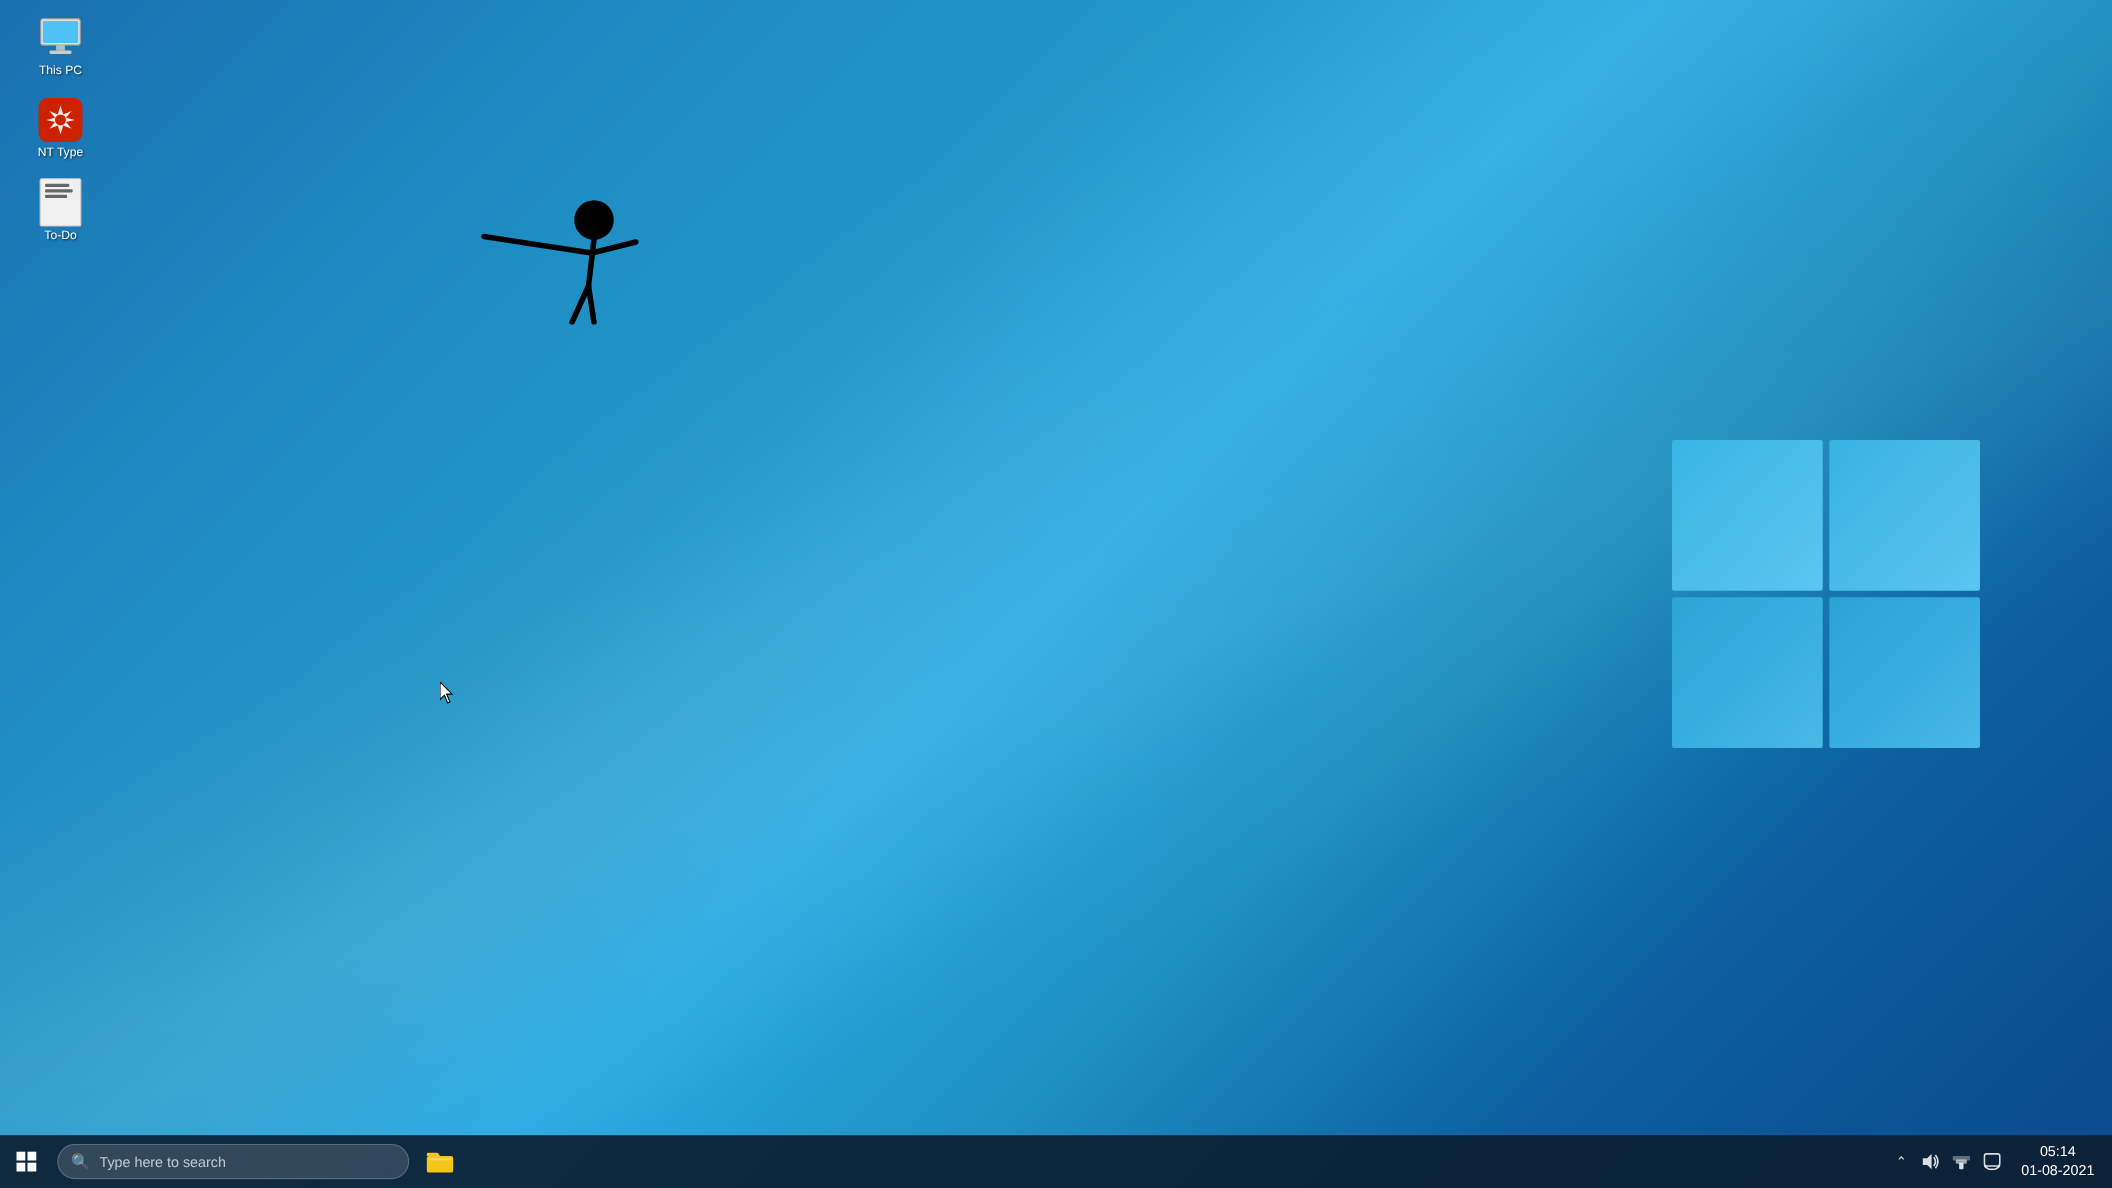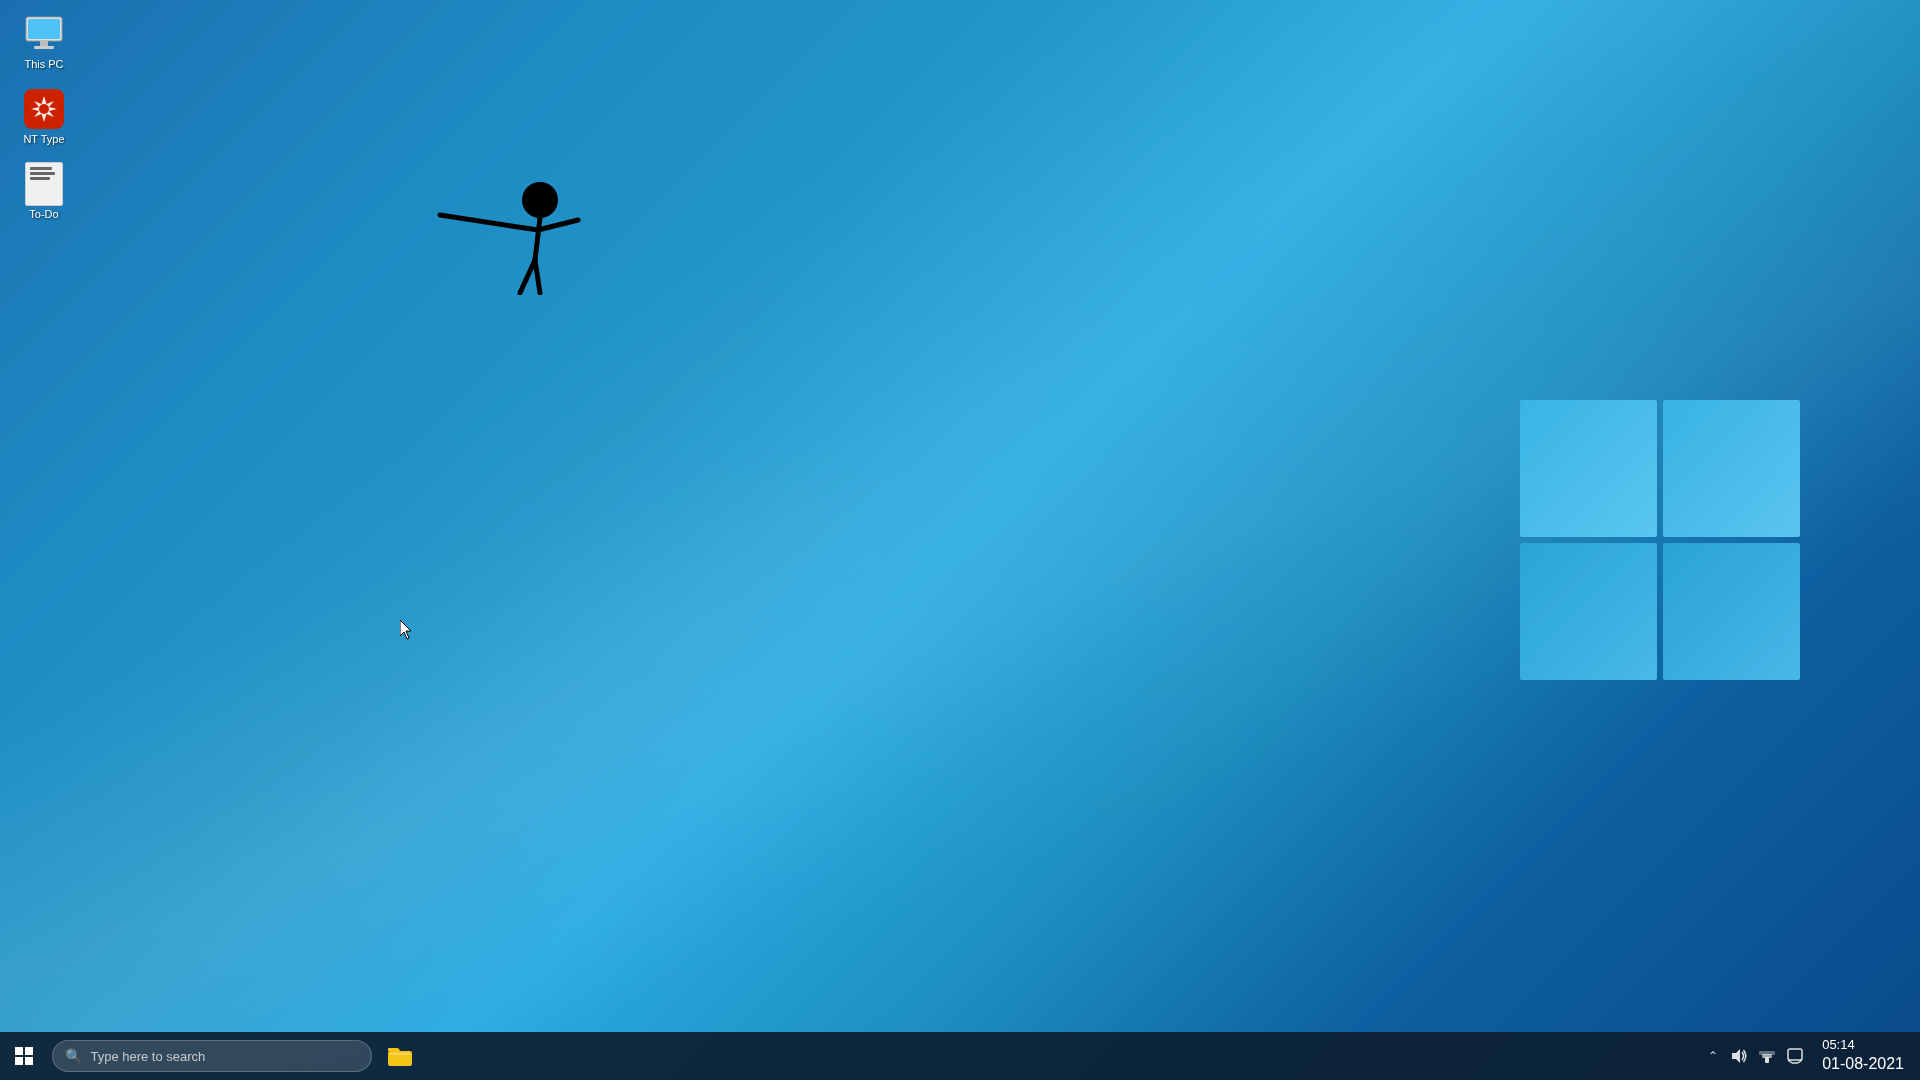--- a/index.html
+++ b/index.html
@@ -28,21 +28,21 @@
       top: 0; left: 0; right: 0; bottom: 0;
       background:
         linear-gradient(145deg, transparent 30%, rgba(255,255,255,0.07) 45%, transparent 60%),
         linear-gradient(160deg, transparent 40%, rgba(255,255,255,0.05) 55%, transparent 70%);
     }
 
     
     .desktop-icons {
       position: absolute;
       top: 10px;
-      left: 4px;
+      left: 15px;
       display: flex;
       flex-direction: column;
       gap: 10px;
     }
 
     .desktop-icon {
       display: flex;
       flex-direction: column;
       align-items: center;
       width: 80px;
@@ -255,37 +255,37 @@
       padding: 0 5px;
       height: 48px;
       display: flex;
       align-items: center;
       cursor: pointer;
     }
 
     .clock-area {
       display: flex;
       flex-direction: column;
-      align-items: flex-start;
+      align-items: center;
       justify-content: center;
       height: 48px;
       padding: 0 12px;
       cursor: pointer;
       min-width: 80px;
     }
 
     .clock-time {
       color: white;
       font-size: 13px;
       line-height: 1.3;
     }
 
     .clock-date {
       color: white;
-      font-size: 16px;
+      font-size: 13px;
       line-height: 1.3;
     }
 
     
     .cursor {
       position: absolute;
       top: 620px;
       left: 400px;
       width: 12px;
       height: 20px;

